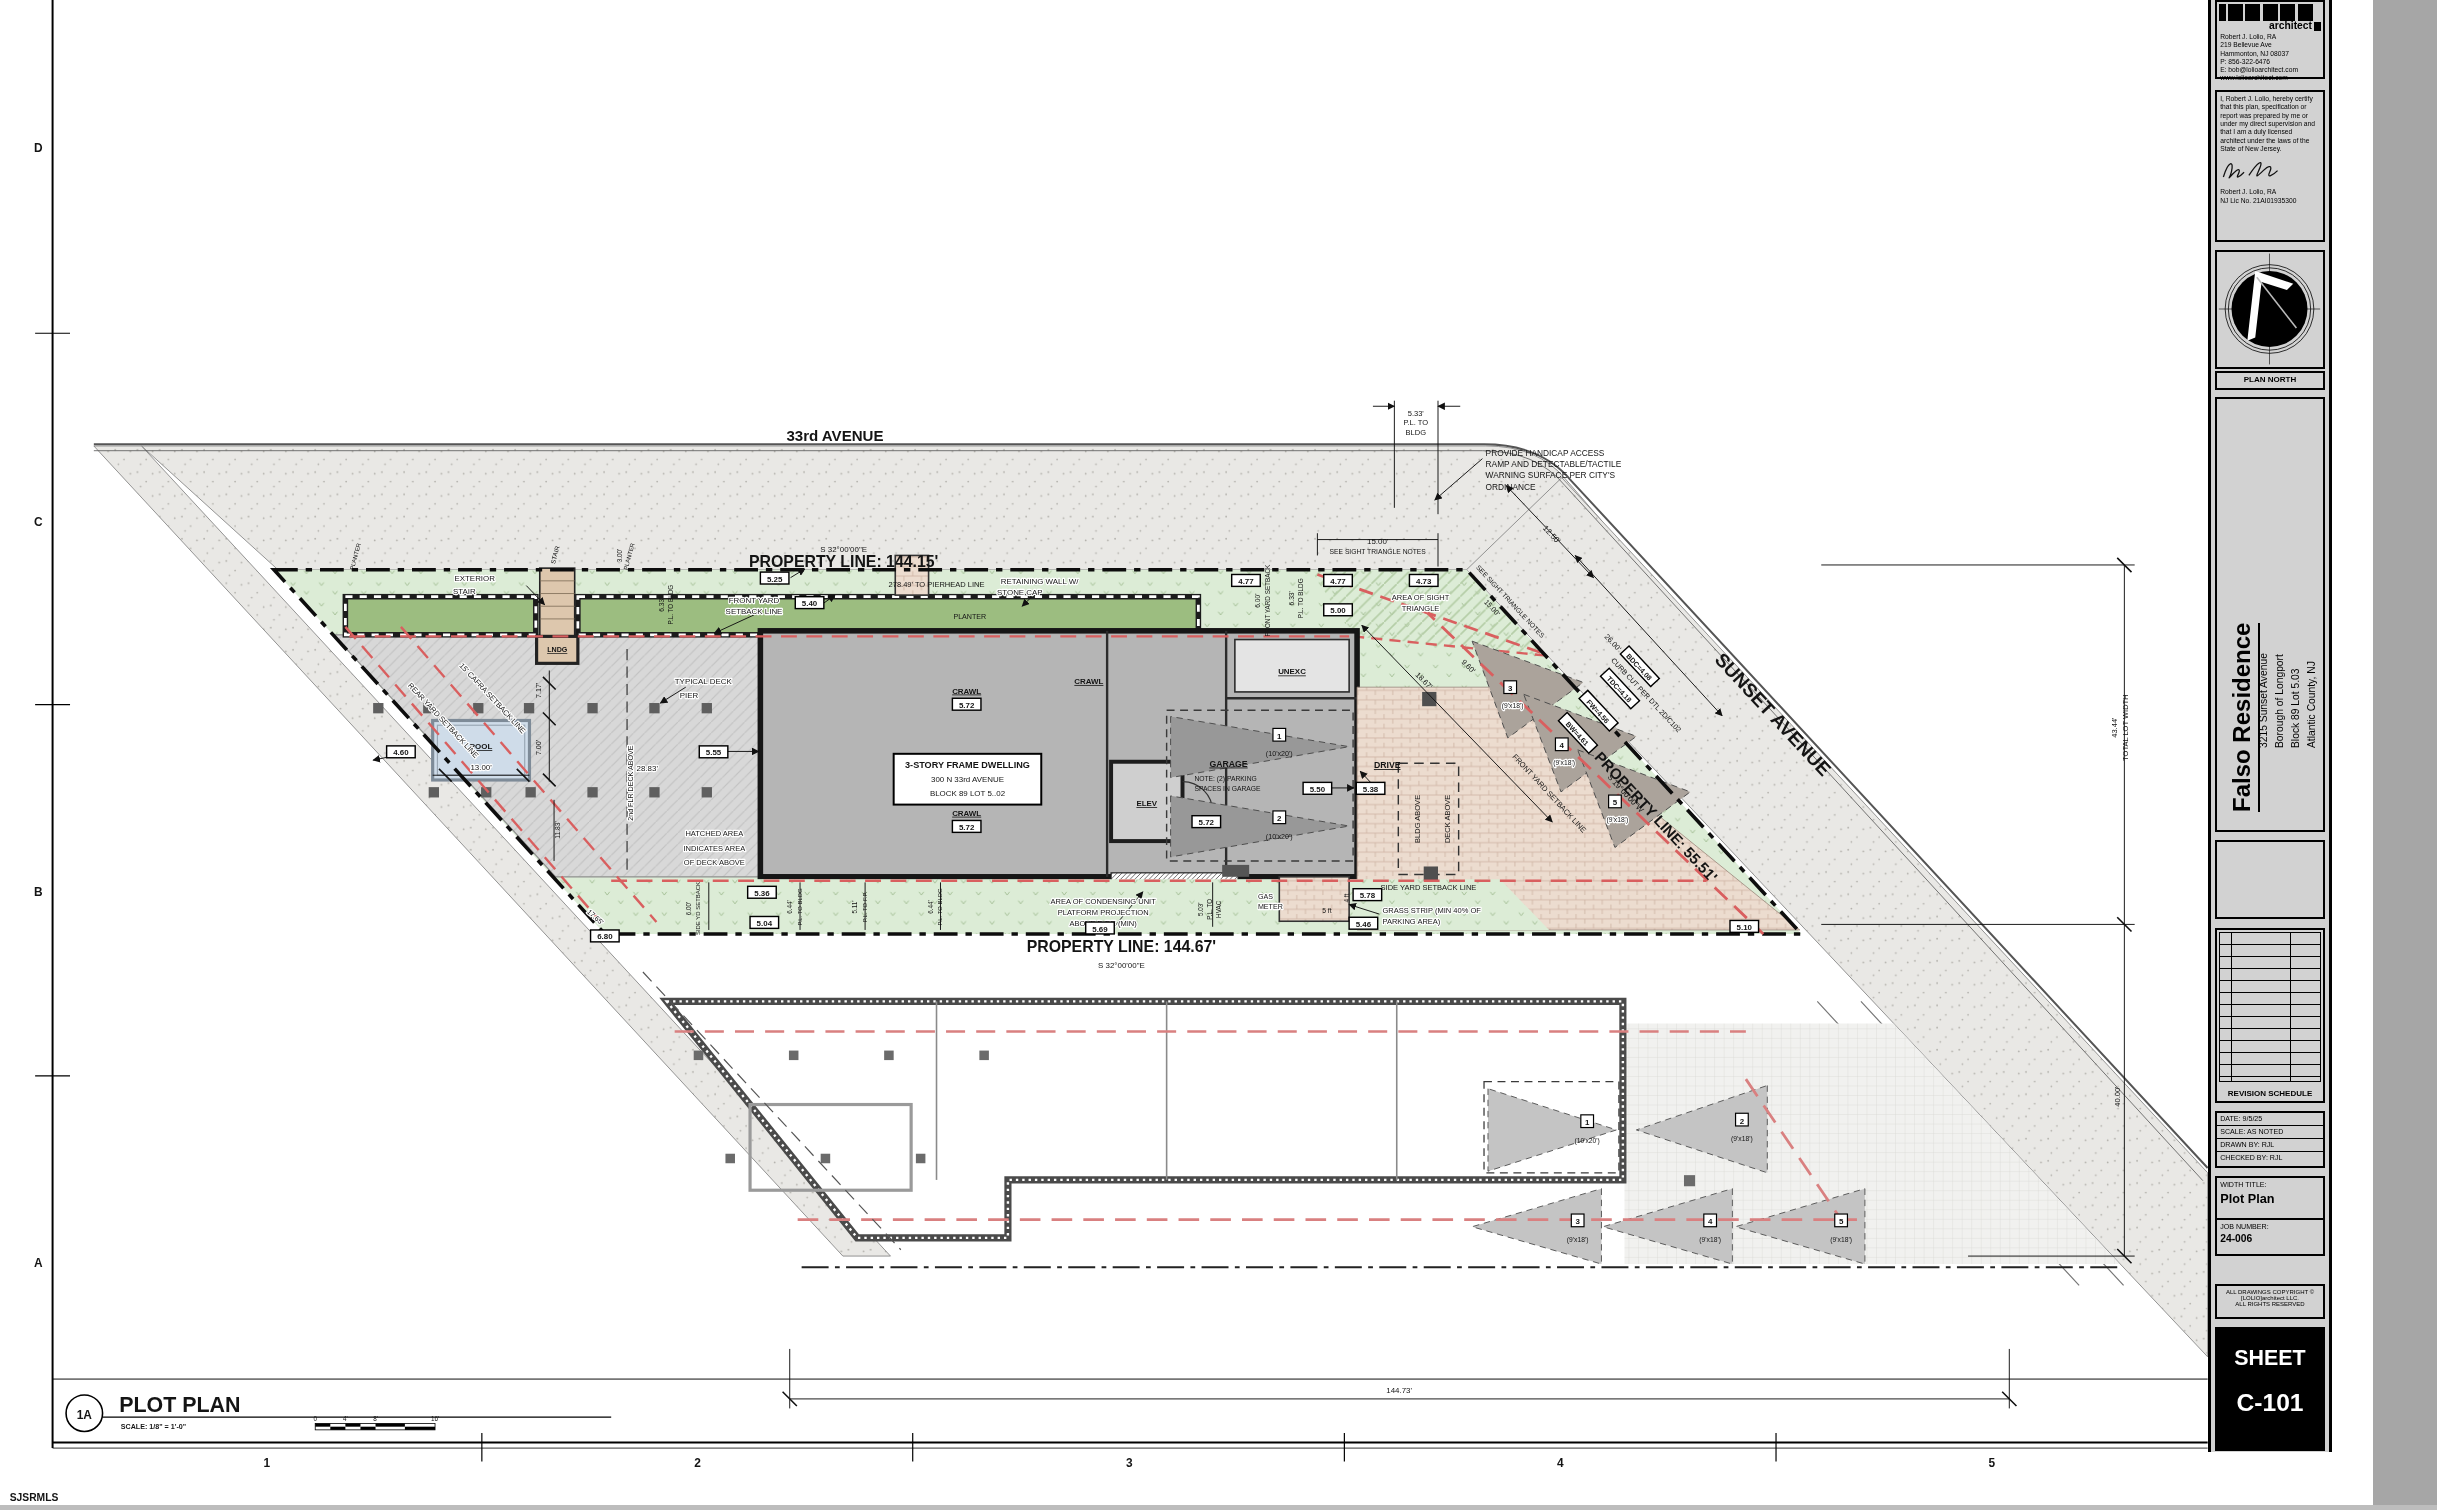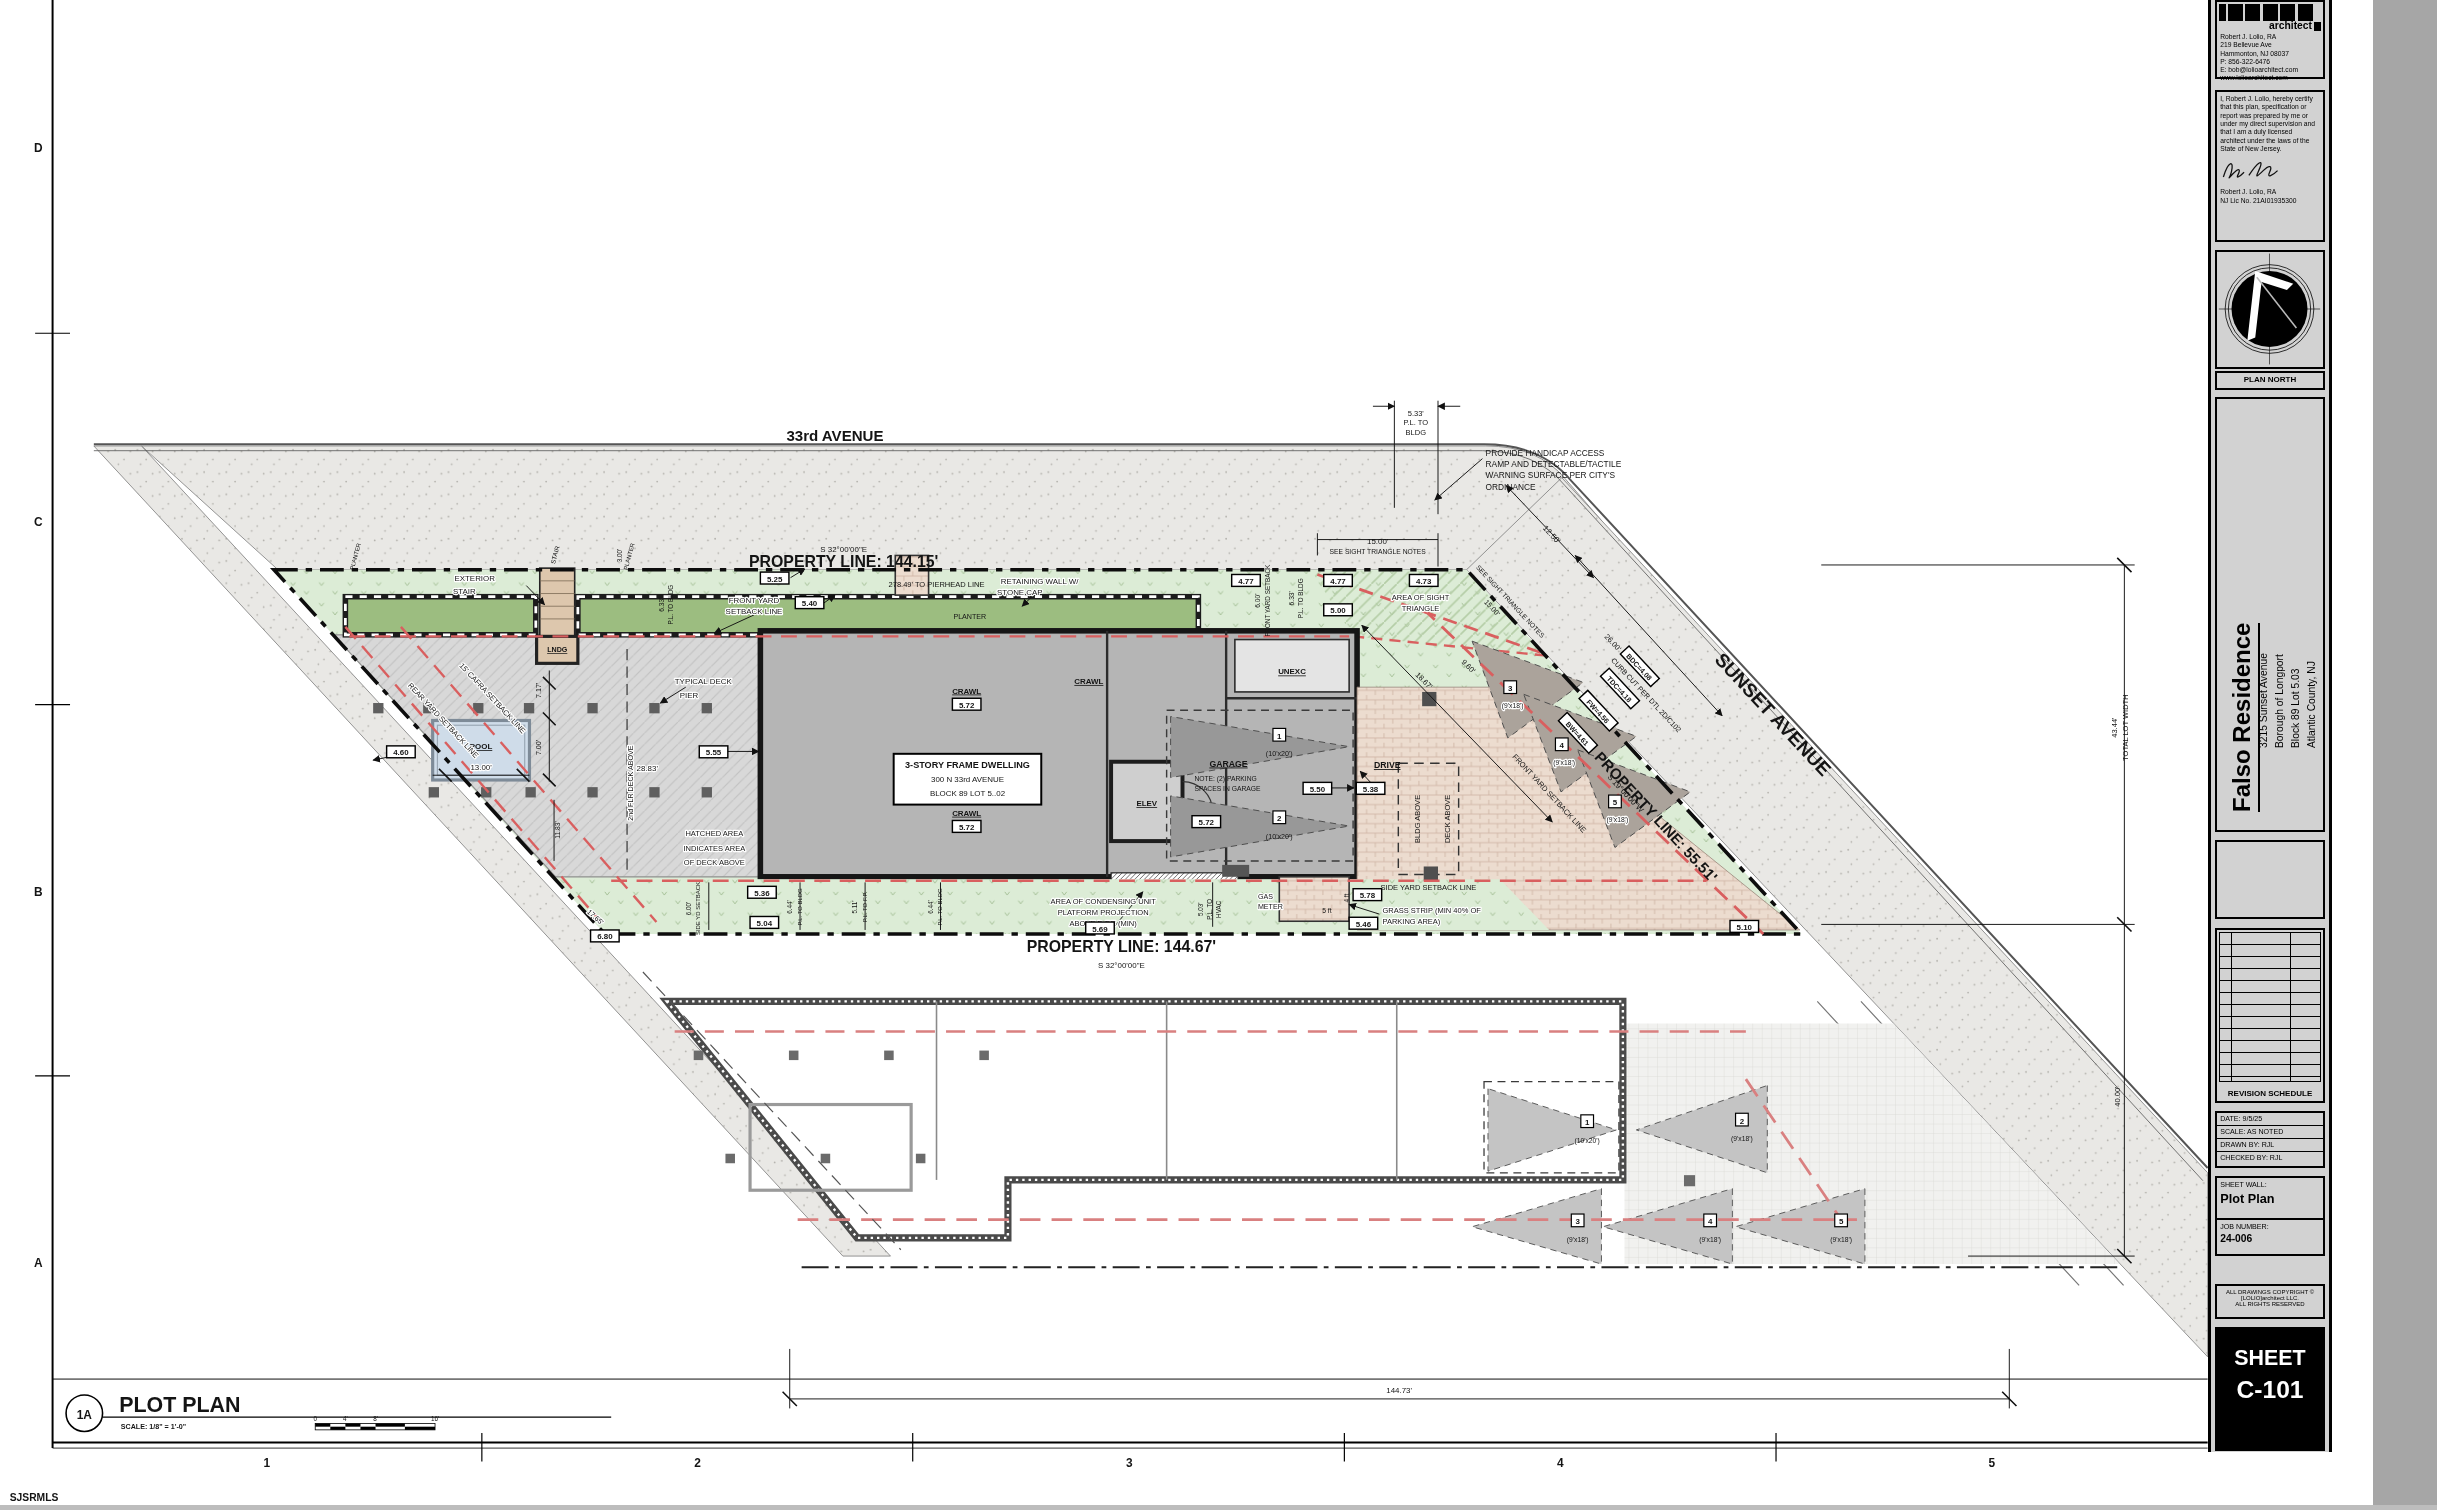--- a/index.html
+++ b/index.html
@@ -616,38 +616,38 @@
   </div>
 
   <div class="sec" style="top:1111px;height:57px;">
     <div class="inforow">DATE: 9/5/25</div>
     <div class="inforow">SCALE: AS NOTED</div>
     <div class="inforow">DRAWN BY: RJL</div>
     <div class="inforow">CHECKED BY: RJL</div>
   </div>
 
   <div class="sec" style="top:1176px;height:52px;padding:3.2px;">
-    <div style="font-size:7.1px;">SHEET WALL:</div>
+    <div style="font-size:7.1px;">WIDTH TITLE:</div>
     <div style="font-size:12.7px;font-weight:bold;margin-top:2.4px;">Plot Plan</div>
   </div>
 
   <div class="sec" style="top:1218px;height:38px;padding:3.2px;">
     <div style="font-size:7.1px;">JOB NUMBER:</div>
     <div style="font-size:10.3px;font-weight:bold;margin-top:1.6px;">24-006</div>
   </div>
 
   <div class="sec" style="top:1284px;height:35px;text-align:center;padding-top:3.2px;">
     <div style="font-size:6px;">ALL DRAWINGS COPYRIGHT ©</div>
     <div style="font-size:6px;">[LOLIO]architect LLC.</div>
     <div style="font-size:6px;">ALL RIGHTS RESERVED</div>
   </div>
 
   <div class="sheetno" style="top:1327px;height:124px;">
     <div style="font-size:21.4px;font-weight:bold;margin-top:19px;">SHEET</div>
-    <div style="font-size:24.6px;font-weight:bold;margin-top:5px;">C-101</div>
+    <div style="font-size:24.6px;font-weight:bold;margin-top:18px;">C-101</div>
   </div>
 </div>
 
 <div class="gray-right"></div>
 <div class="gray-bottom"></div>
 
 </div>
 
 
 </body></html>

